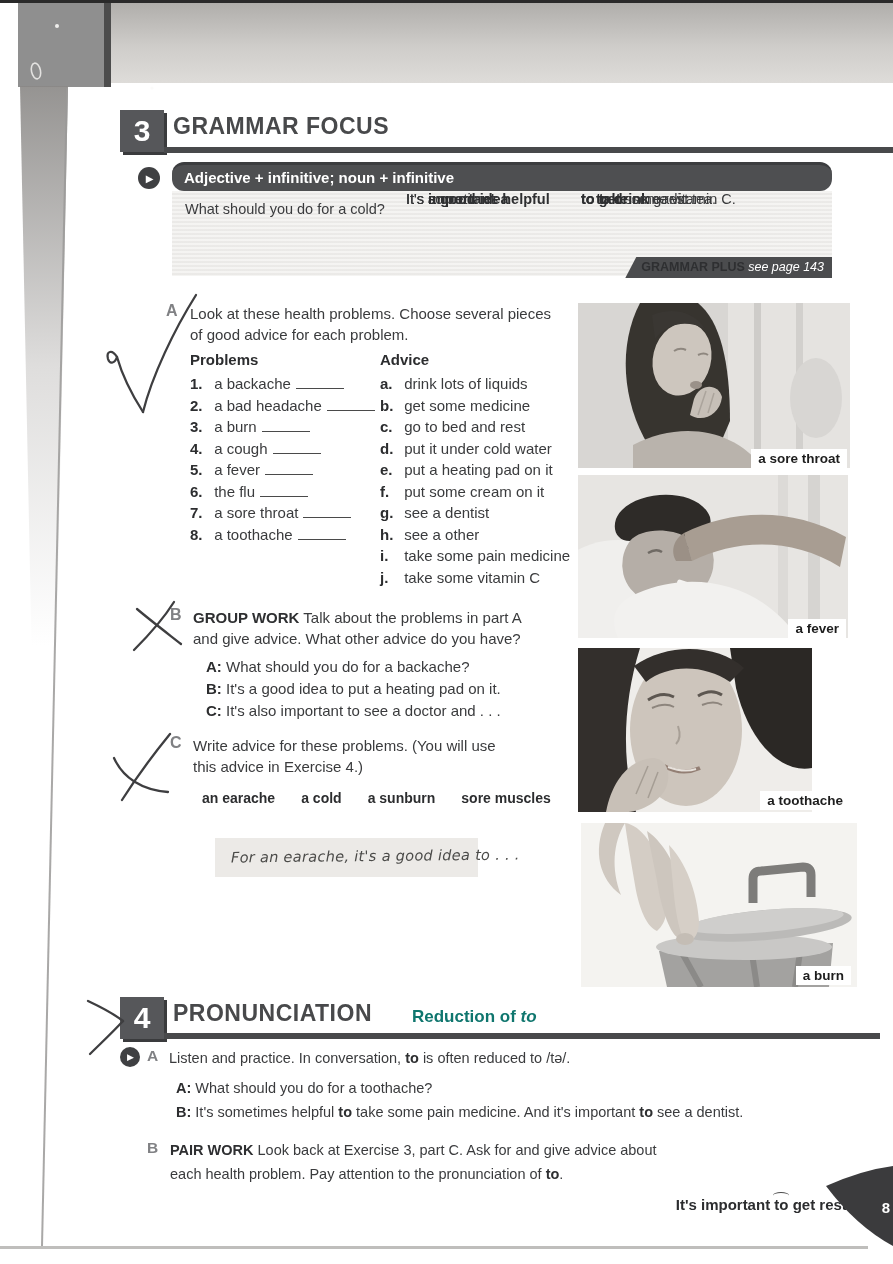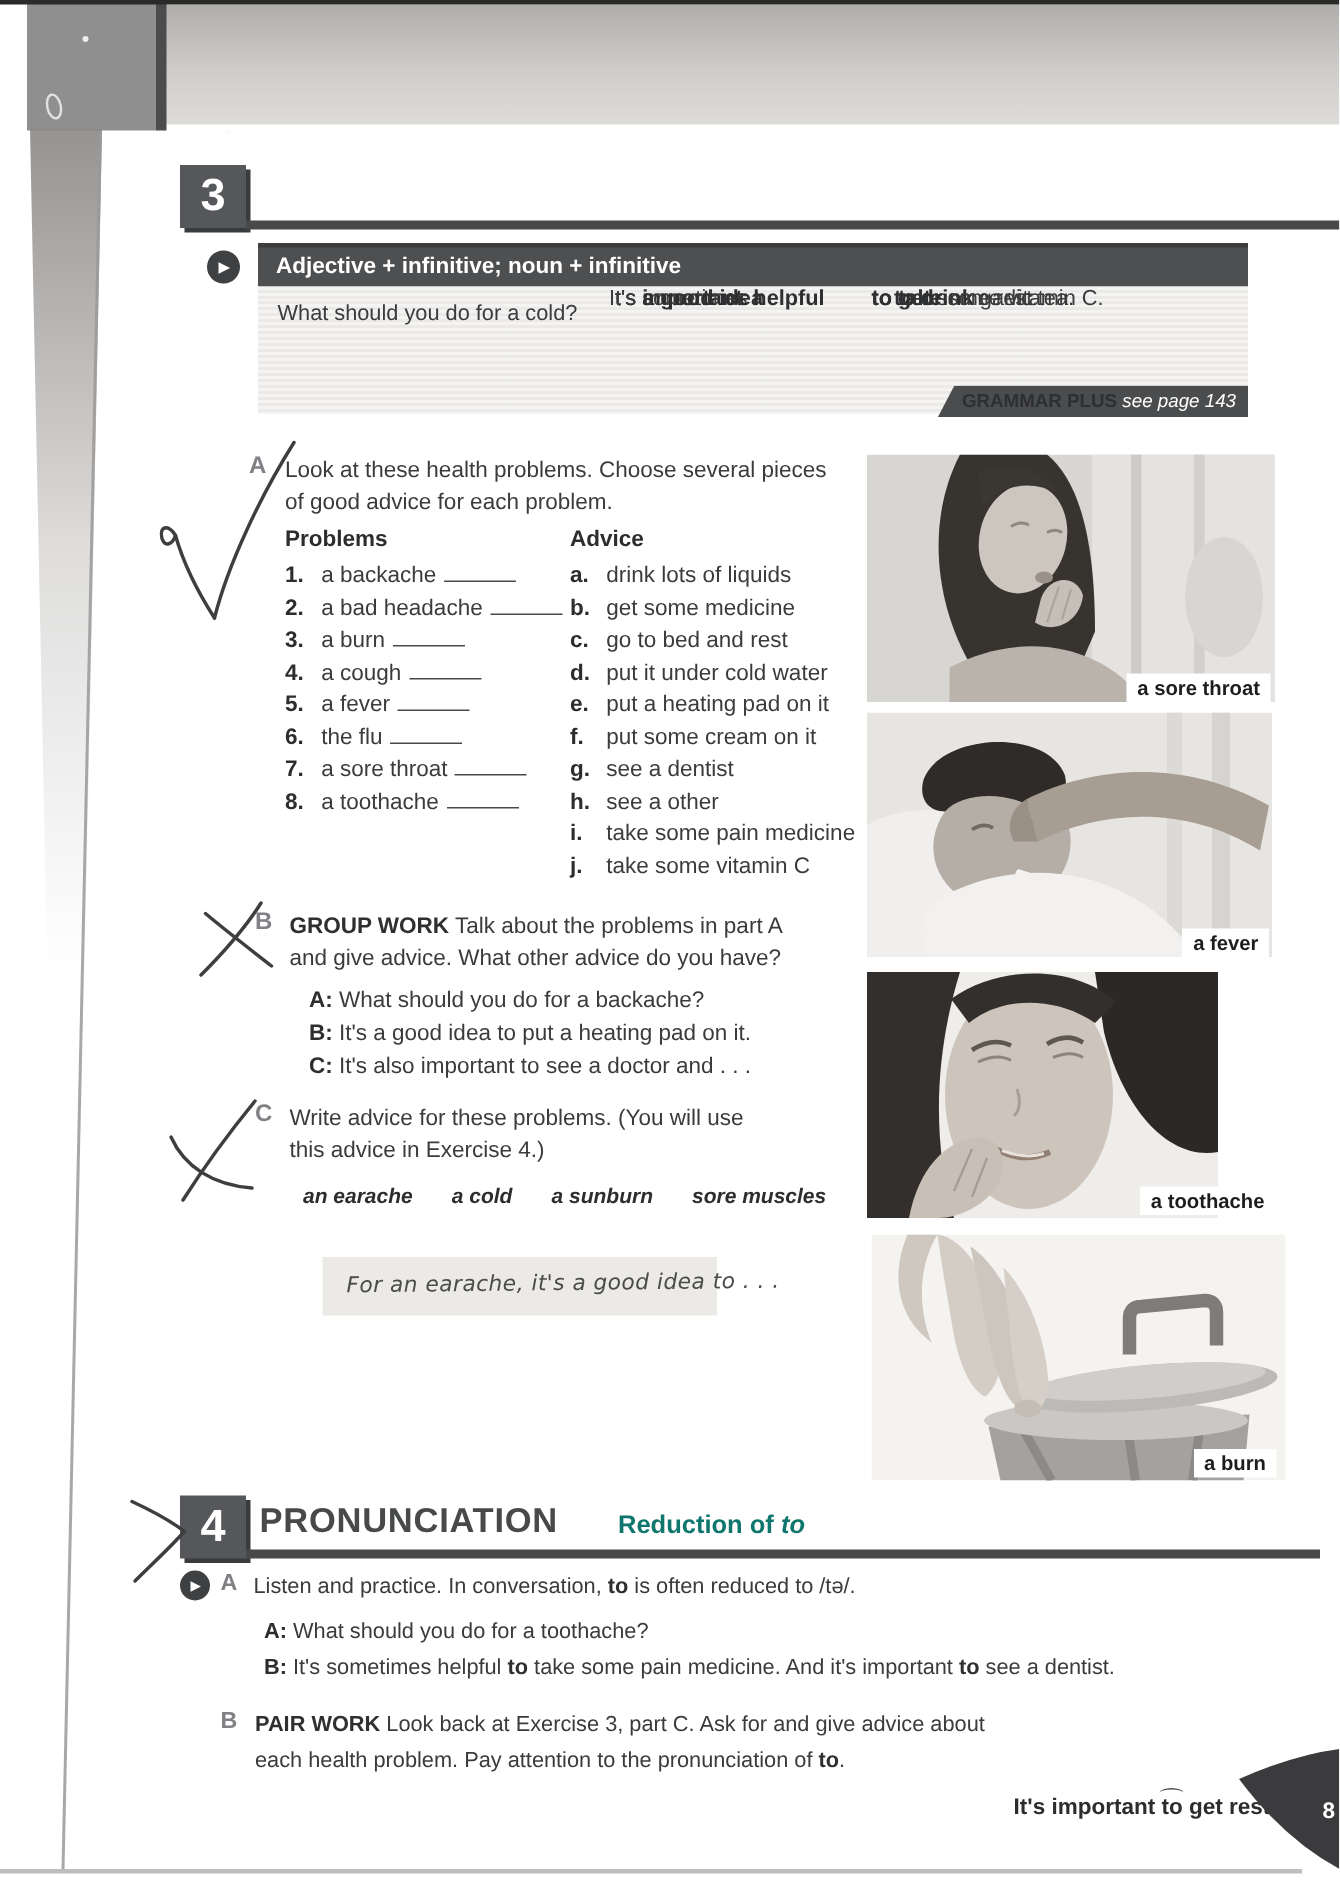--- a/index.html
+++ b/index.html
@@ -20,37 +20,37 @@
   .numbox{width:44px;height:42px;background:#56575a;color:#fff;font-weight:bold;
           font-size:30px;display:flex;align-items:center;justify-content:center;
           box-shadow:3px 3px 0 #3a3b3d;}
   .sec-title{font-size:23px;font-weight:bold;color:#48494b;letter-spacing:.5px;}
   .sec-bar{background:#48494b;height:6px;}
   .sec-sub{font-size:17px;font-weight:bold;color:#0f766e;}
   
   .playicon{width:22px;height:22px;border-radius:50%;background:#3f4042;color:#fff;
             display:flex;align-items:center;justify-content:center;font-size:10px;padding-left:1px;box-sizing:border-box;}
   .gb-head{background:#4e4f51;border-top:3px solid #3c3d3f;color:#fff;font-weight:bold;
-           font-size:15px;line-height:26px;padding-left:12px;}
+           font-size:15px;line-height:26px;padding-left:12px;border-radius:12px;}
   .gb-body{background:#f1f0ee;background-image:repeating-linear-gradient(to bottom,rgba(255,255,255,.25) 0 2px,rgba(190,188,185,.12) 2px 4px);}
   .gb-row span{font-size:14.5px;}
   .gplus{background:#4b4c4e;color:#fff;font-size:12.5px;line-height:18px;padding:1px 8px 2px 16px;
          clip-path:polygon(11px 0,100% 0,100% 100%,0 100%);}
   
   .lbl{font-size:16px;font-weight:bold;color:#808184;}
   .t{font-size:15px;line-height:21.5px;color:#3a3b3d;}
   .t14{font-size:14.5px;line-height:21.5px;color:#3a3b3d;}
   b,.bd{font-weight:bold;color:#2e2f31;}
   .colhead{font-size:15px;font-weight:bold;color:#2c2d2f;}
   .li{font-size:15px;line-height:21.5px;white-space:nowrap;}
   .li .num{font-weight:bold;color:#2c2d2f;display:inline-block;min-width:20px;}
   .blank{display:inline-block;width:48px;border-bottom:1.6px solid #4a4a4a;margin-left:5px;height:12px;}
   .spk{font-weight:bold;color:#2c2d2f;}
   .dline{font-size:15px;line-height:22px;white-space:nowrap;}
-  .words span{font-size:14px;font-weight:bold;color:#2c2d2f;margin-right:26px;font-style:italic;}
+  .words span{font-size:14px;font-weight:bold;color:#2c2d2f;margin-right:26px;}
   .hwbox{background:#eceae7;}
   .hw{font-family:"DejaVu Sans",sans-serif;font-style:italic;font-size:14.5px;color:#4b4b49;
       letter-spacing:.3px;transform:rotate(-.6deg);}
   
   .photo{position:absolute;overflow:visible;}
   .photo svg{display:block;}
   .cap{position:absolute;background:#fff;color:#1d1d1d;font-size:13.5px;font-weight:bold;
        padding:2px 7px;white-space:nowrap;}
   
   .footer-phrase{font-size:15px;font-weight:bold;color:#2c2d2f;white-space:nowrap;}
@@ -67,20 +67,21 @@
   <div class="abs scan-band"></div>
   <div class="abs scan-corner"></div>
   <div class="abs scan-corner-edge"></div>
   <div class="abs scan-topline"></div>
   <div class="abs scan-leftband"></div>
   <div class="abs scan-bottomline"></div>
 
   <div class="abs numbox" style="left:120px;top:110px;">
     <span>3</span>
   </div>
+  <div class="abs sec-title" style="left:173px;top:113px;">GRAMMAR FOCUS</div>
   <div class="abs sec-bar" style="left:164px;top:147px;width:729px;"></div>
 
   <div class="abs playicon" style="left:138px;top:167px;">
     <span>▶</span>
   </div>
   <div class="abs gb-head" style="left:172px;top:162px;width:648px;">Adjective + infinitive; noun + infinitive</div>
   <div class="abs gb-body" style="left:172px;top:191px;width:660px;height:85px;">
     <div class="abs t14" style="left:13px;top:8px;">What should you do for a cold?</div>
     <div>
 

